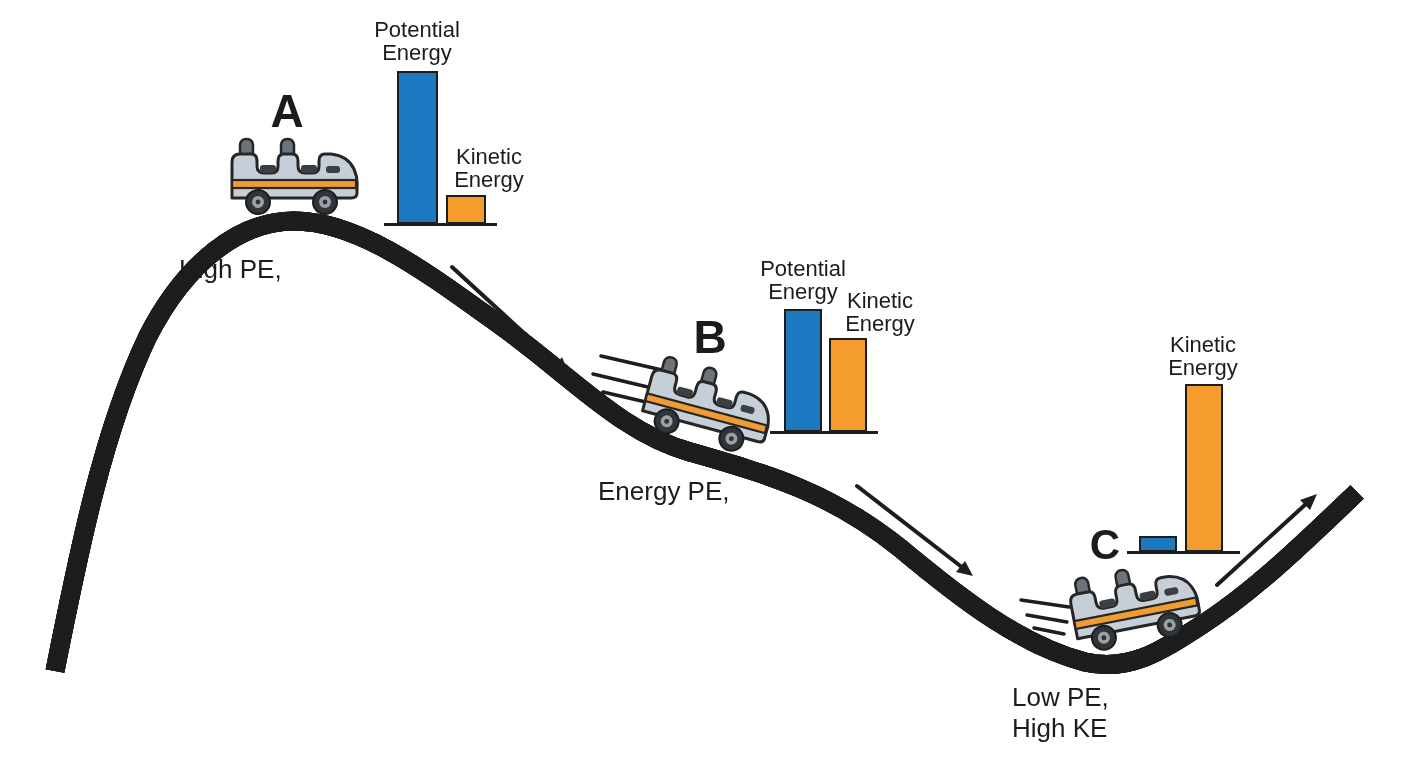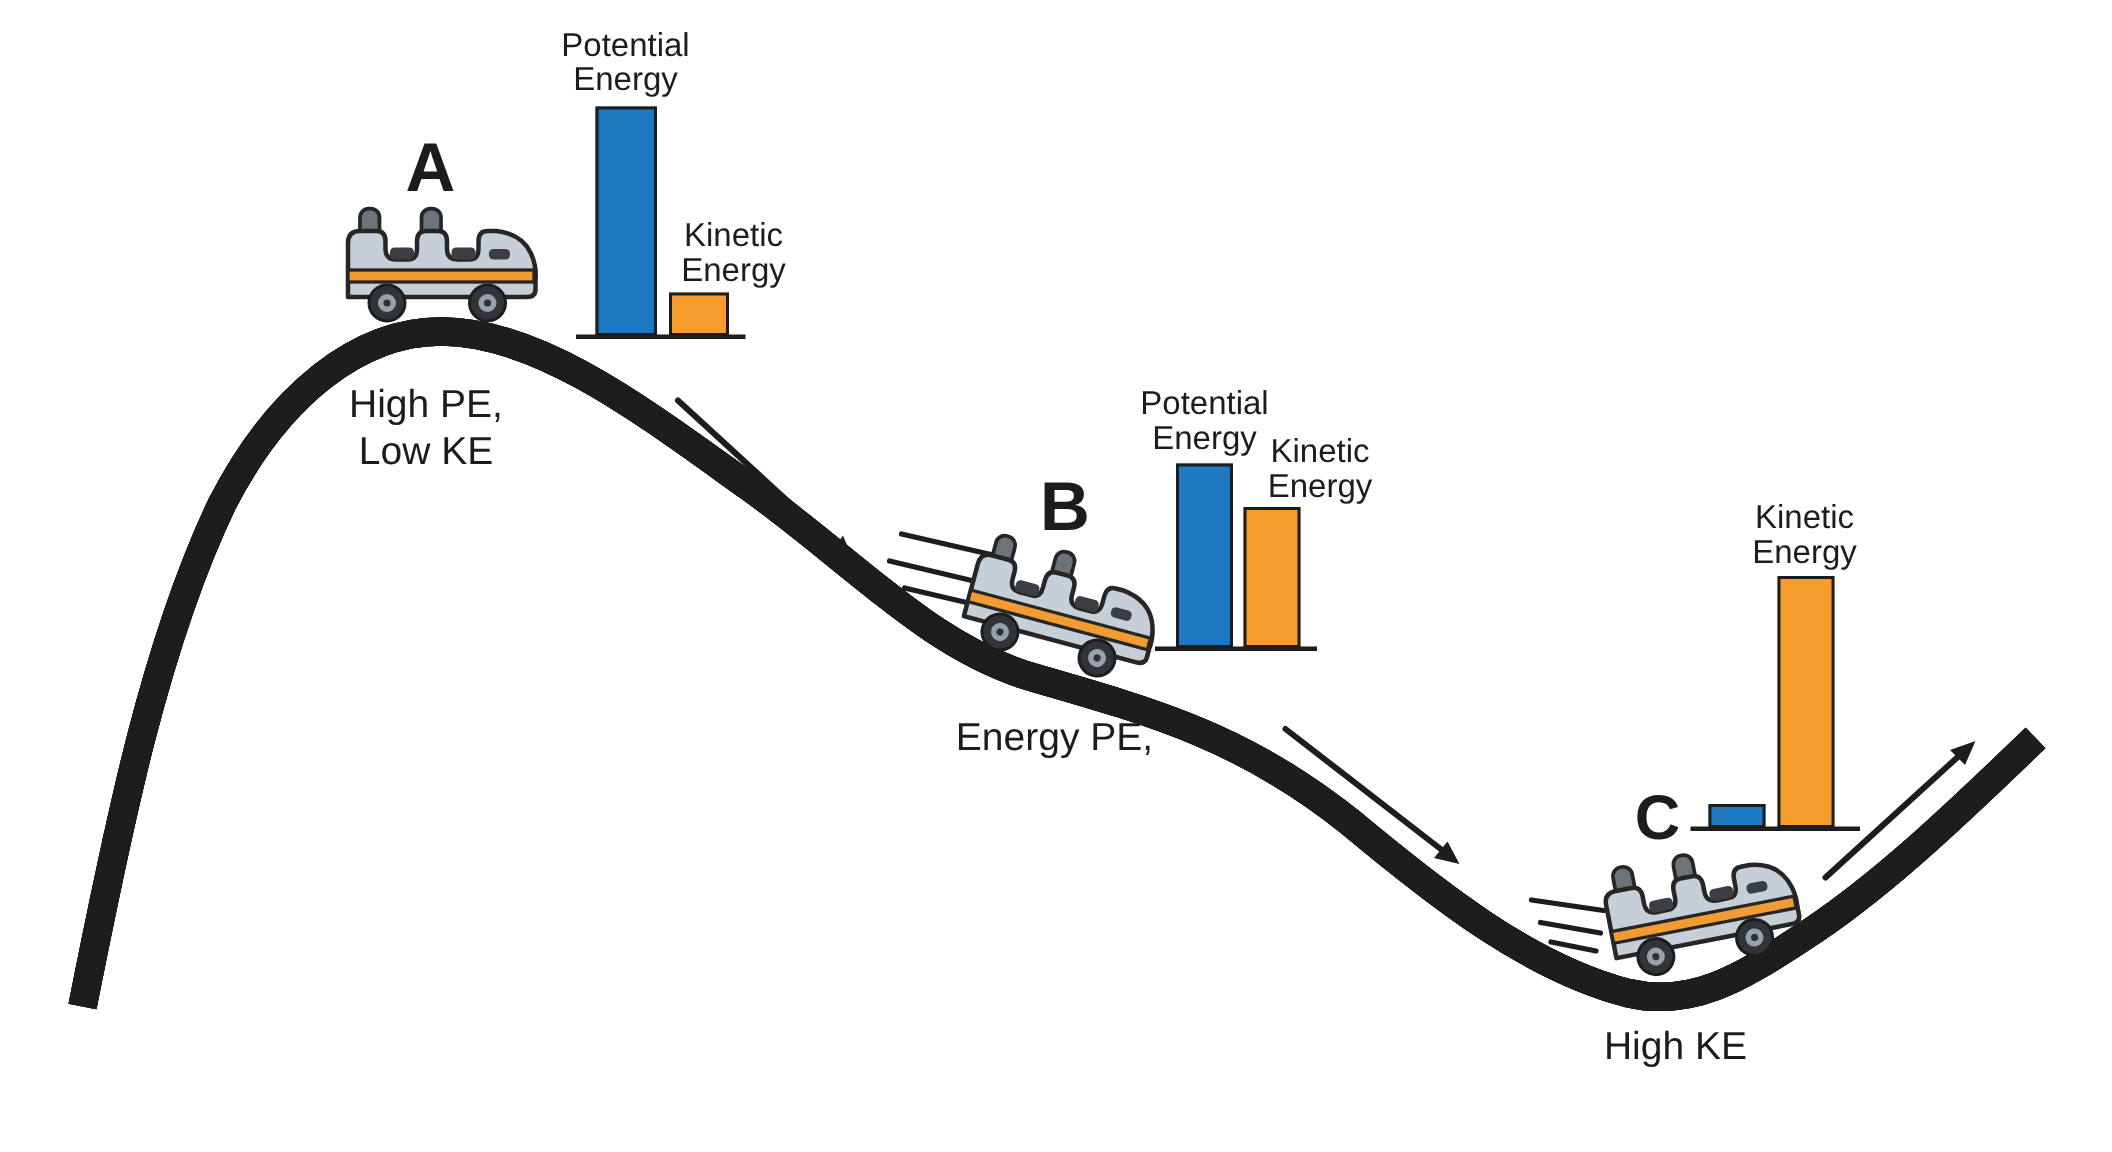--- a/index.html
+++ b/index.html
@@ -18,21 +18,21 @@
     position:absolute;width:130px;text-align:center;
     font-size:22px;line-height:23px;letter-spacing:0;
   }
   
   .point-letter{
     position:absolute;width:64px;text-align:center;
     font-size:46px;font-weight:700;
   }
   
   .caption{
-    position:absolute;width:210px;text-align:center;
+    position:absolute;width:210px;
     font-size:26px;line-height:31px;
   }
   .caption span{display:block;}
   .bar-label span{display:block;}
 </style>
 </head>
 <body>
 
 <svg class="layer" width="1408" height="768" viewBox="0 0 1408 768">
   <defs>
@@ -100,26 +100,26 @@
   <use href="#cart" width="140" height="80" transform="translate(648,348) rotate(15)"></use>
   <use href="#cart" width="140" height="80" transform="translate(1055,580) rotate(-11)"></use>
 </svg>
 
 <div class="point-letter" style="left:255px;top:84px;">A</div>
 <div class="point-letter" style="left:678px;top:310px;">B</div>
 <div class="point-letter" style="left:1073px;top:521px;font-size:42px;">C</div>
 
 <div class="caption" style="left:179px;top:254px;">
   <span>High PE,</span>
-  <span>Low KE</span>
 </div>
 <div class="caption" style="left:598px;top:476px;">
   <span>Energy PE,</span>
 </div>
 <div class="caption" style="left:1012px;top:682px;">
+  <span>Low PE,</span>
   <span>High KE</span>
 </div>
 
 <div class="bargroup" style="left:350px;top:15px;width:195px;height:220px;">
   <div class="bar-label" style="left:2px;top:3px;">
     <span>Potential</span>
     <span>Energy</span>
   </div>
   <div class="bar-label" style="left:74px;top:130px;">
     <span>Kinetic</span>

